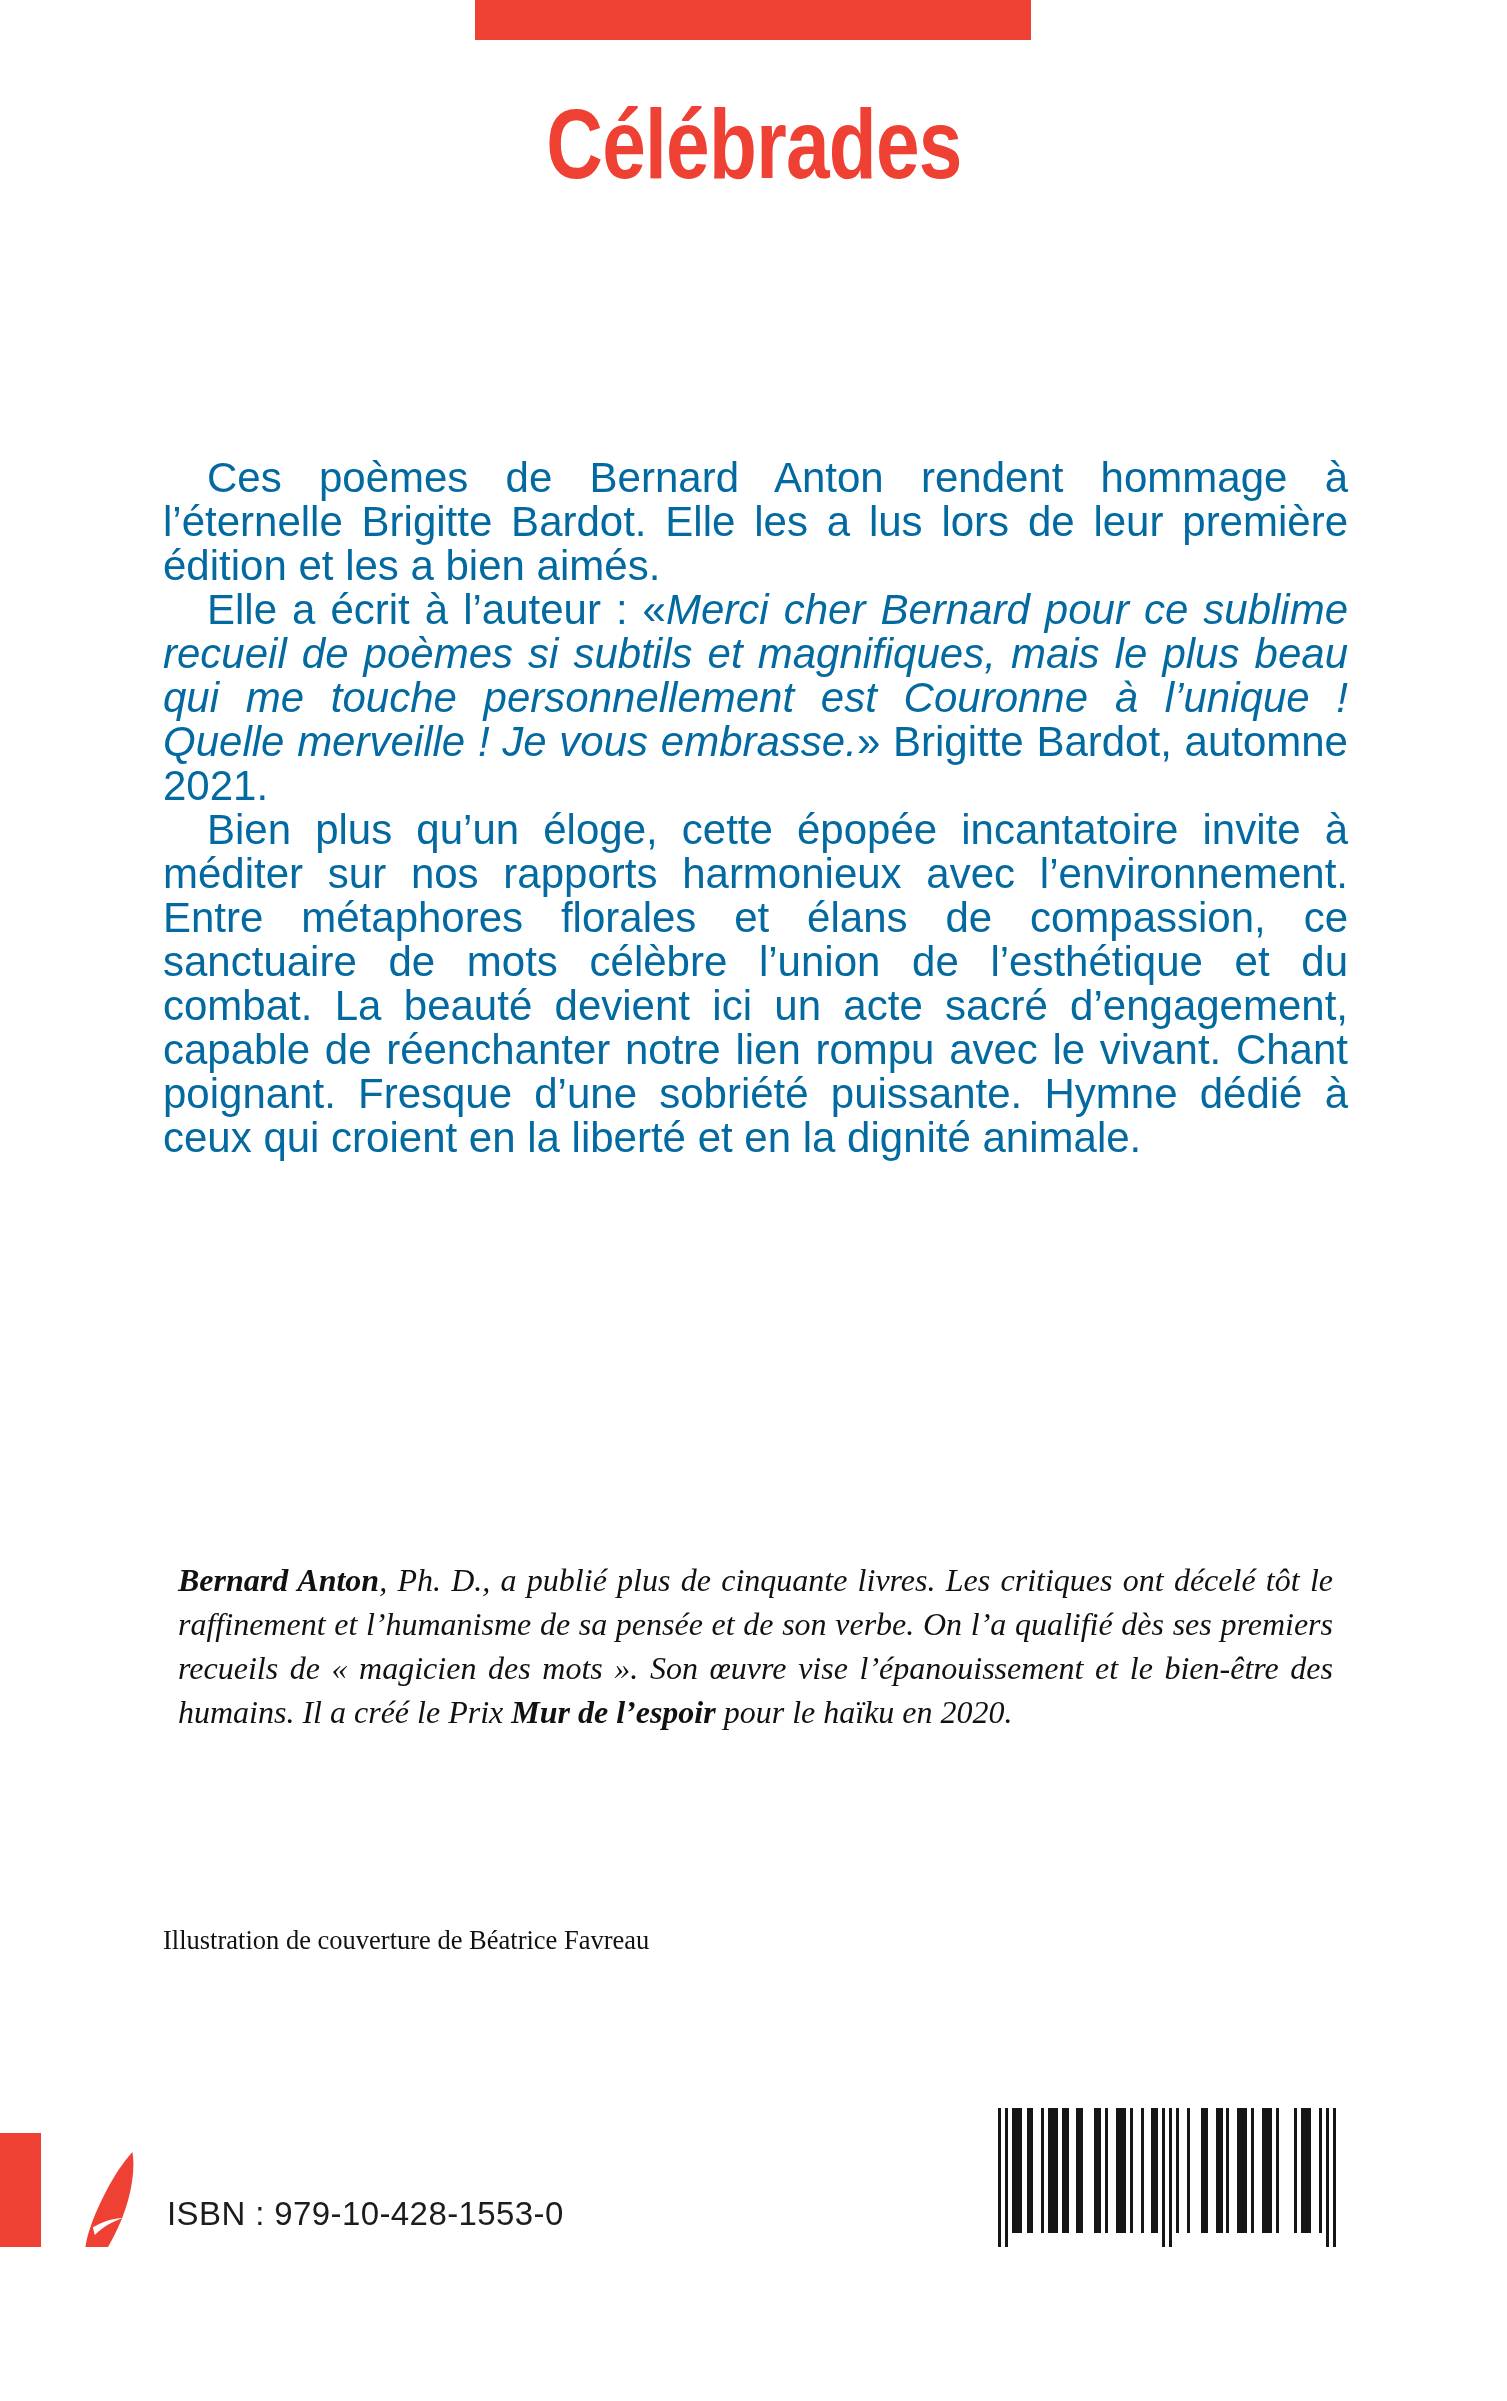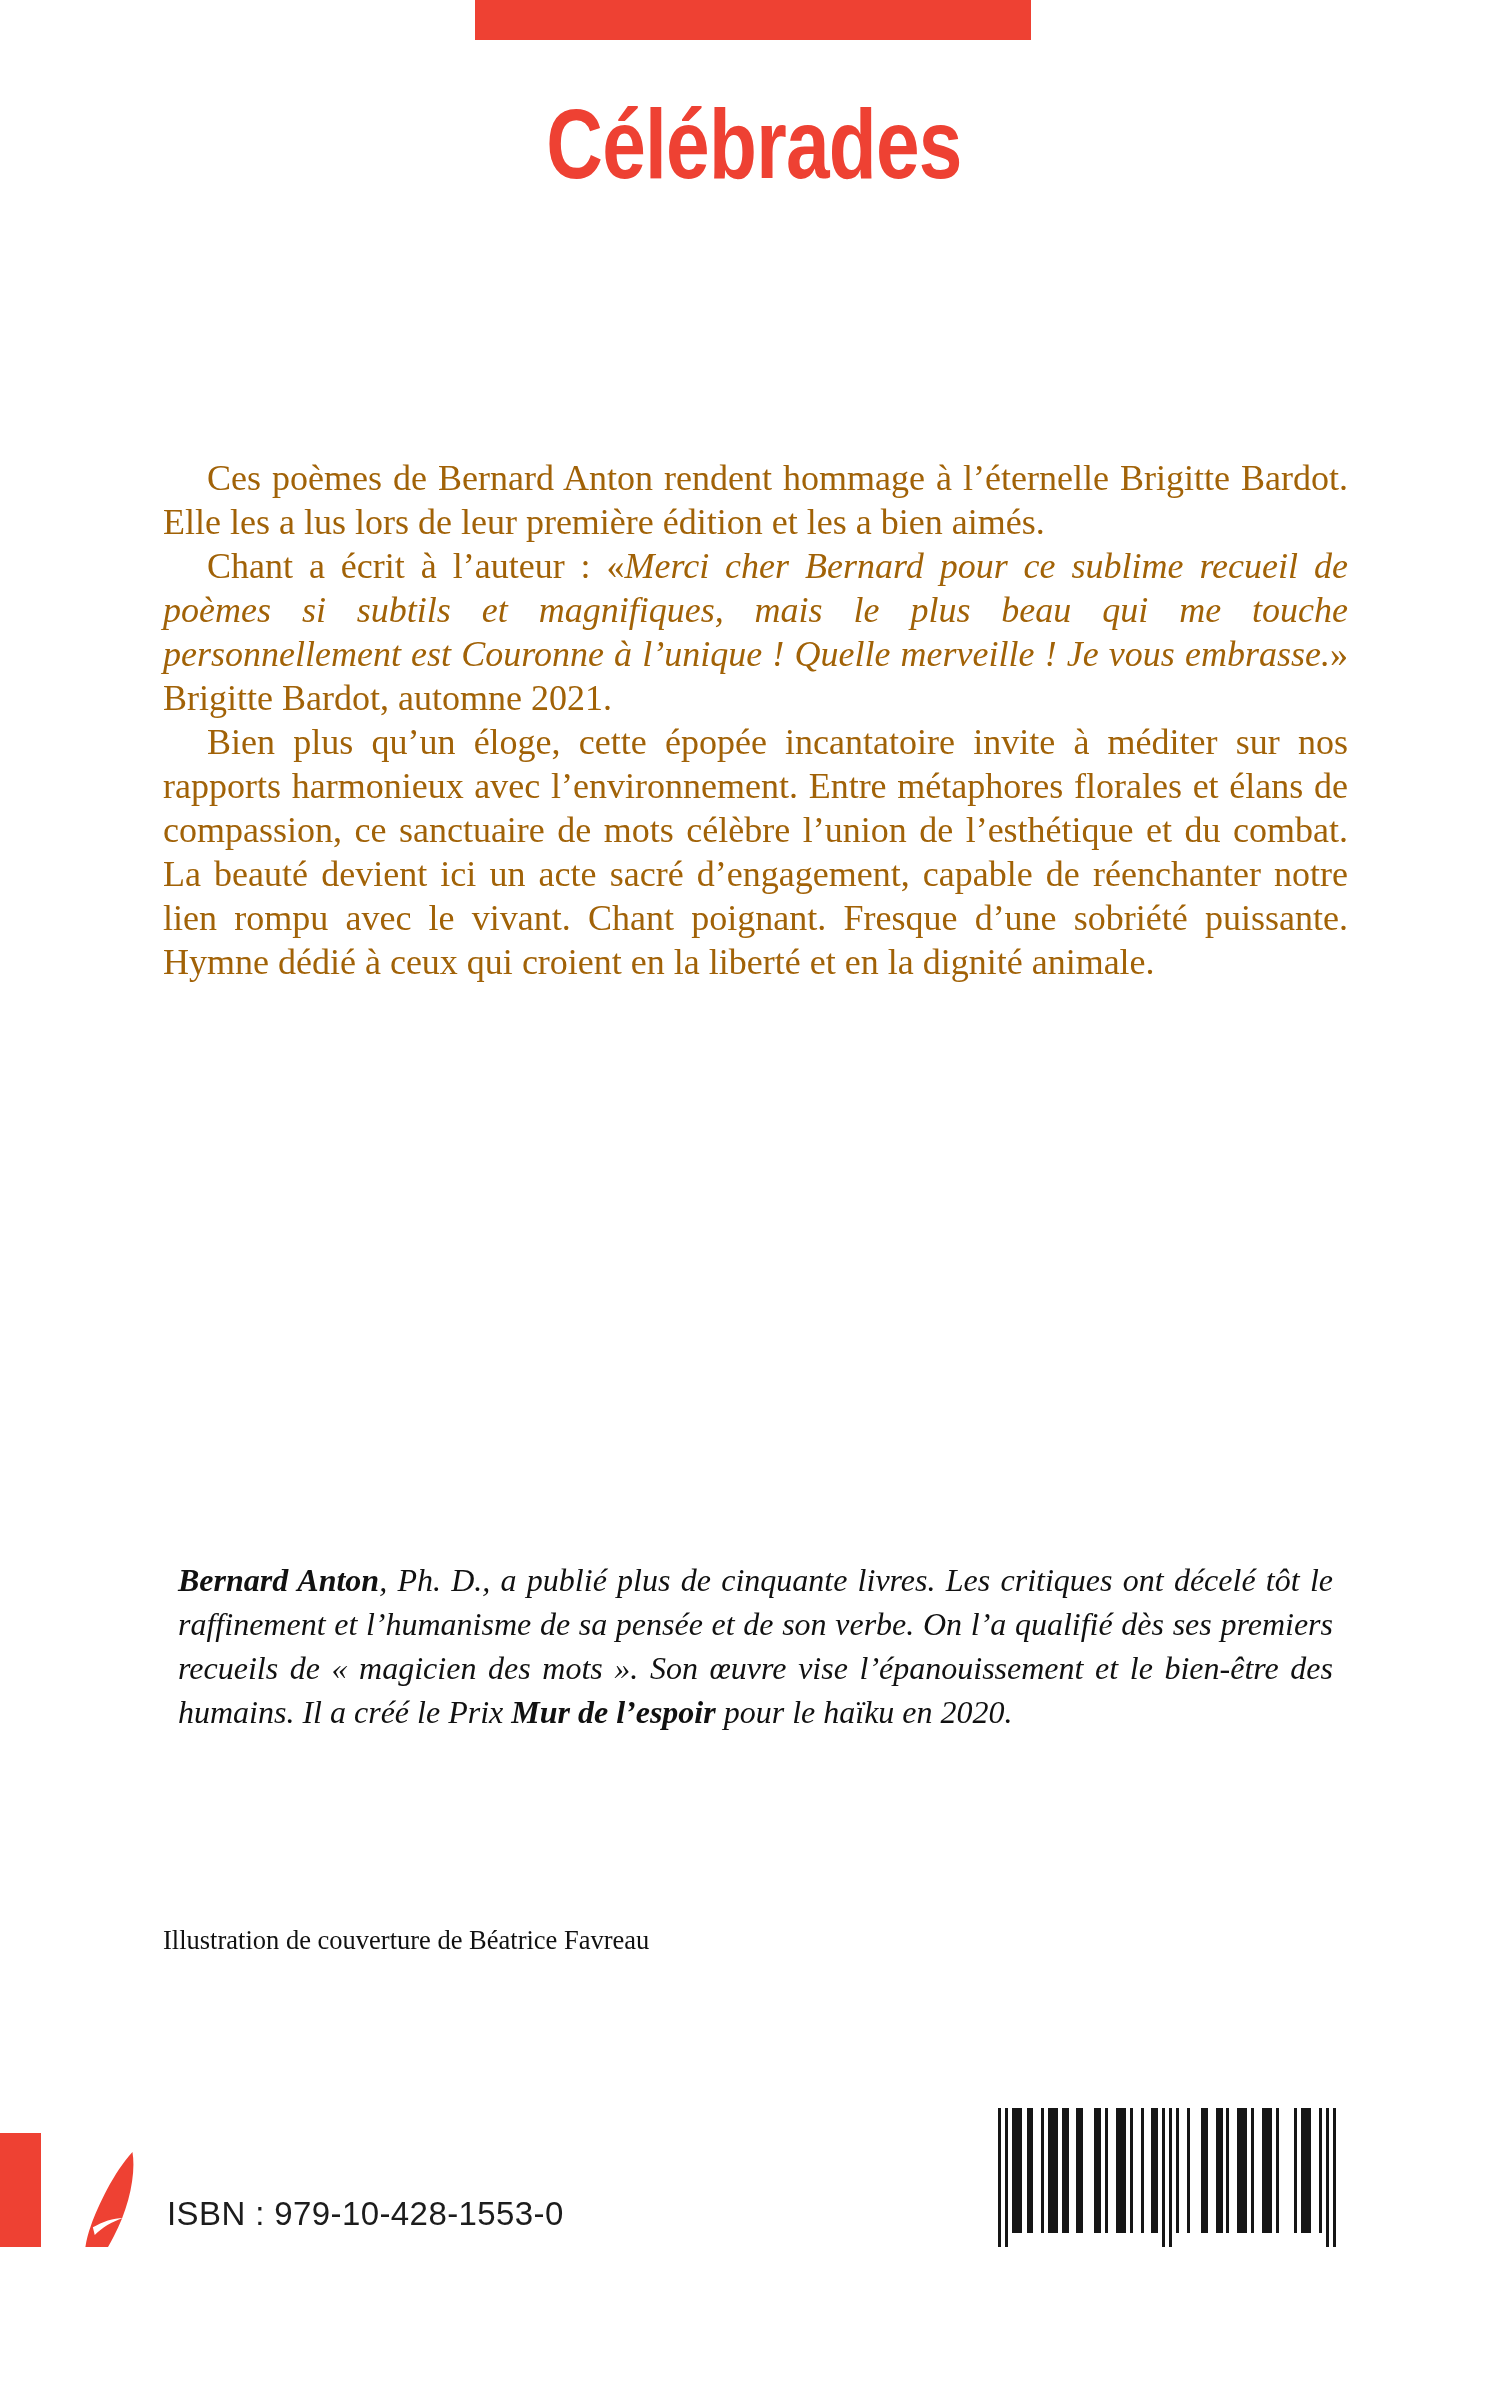--- a/index.html
+++ b/index.html
@@ -45,23 +45,23 @@
     transform-origin: 50% 0;
     white-space: nowrap;
   }
 
   
   .blurb {
     position: absolute;
     left: 163px;
     top: 456px;
     width: 1185px;
-    color: #a16207;
-    font-family: Liberation Serif, serif;
-    font-size: 36px;
+    color: #0369a1;
+    font-family: Liberation Sans, sans-serif;
+    font-size: 42px;
     line-height: 44px;
     text-align: justify;
     text-justify: inter-word;
   }
   .blurb p {
     margin: 0;
     text-indent: 44px;
     hyphens: none;
   }
   .blurb p:last-child { text-align: justify; }
@@ -174,21 +174,21 @@
 <body>
 
 <div class="page">
 
   <div class="top-bar"></div>
 
   <div class="title">Célébrades</div>
 
   <div class="blurb">
       <p><span>Ces poèmes de Bernard Anton rendent hommage à l’éternelle Brigitte Bardot. Elle les a lus lors de leur première édition et les a bien aimés.</span></p>
-      <p><span>Chant a écrit à l’auteur : «</span><span class="it">Merci cher Bernard pour ce sublime recueil de poèmes si subtils et magnifiques, mais le plus beau qui me touche personnellement est Couronne à l’unique ! Quelle merveille ! Je vous embrasse.</span><span>» Brigitte Bardot, automne 2021.</span></p>
+      <p><span>Elle a écrit à l’auteur : «</span><span class="it">Merci cher Bernard pour ce sublime recueil de poèmes si subtils et magnifiques, mais le plus beau qui me touche personnellement est Couronne à l’unique ! Quelle merveille ! Je vous embrasse.</span><span>» Brigitte Bardot, automne 2021.</span></p>
       <p><span>Bien plus qu’un éloge, cette épopée incantatoire invite à méditer sur nos rapports harmonieux avec l’environnement. Entre métaphores florales et élans de compassion, ce sanctuaire de mots célèbre l’union de l’esthétique et du combat. La beauté devient ici un acte sacré d’engagement, capable de réenchanter notre lien rompu avec le vivant. Chant poignant. Fresque d’une sobriété puissante. Hymne dédié à ceux qui croient en la liberté et en la dignité animale.</span></p>
     </div>
 
   <div class="bio">
       <p><span style="font-weight: bold;">Bernard Anton</span><span class="it">, Ph. D., a publié plus de cinquante livres. Les critiques ont décelé tôt le raffinement et l’humanisme de sa pensée et de son verbe. On l’a qualifié dès ses premiers recueils de « magicien des mots ». Son œuvre vise l’épanouissement et le bien-être des humains. Il a créé le Prix </span><span style="font-weight: bold;">Mur de l’espoir</span><span class="it"> pour le haïku en 2020.</span></p>
     </div>
 
   <div class="credit">Illustration de couverture de Béatrice Favreau</div>
 
   <div class="left-bar"></div>

